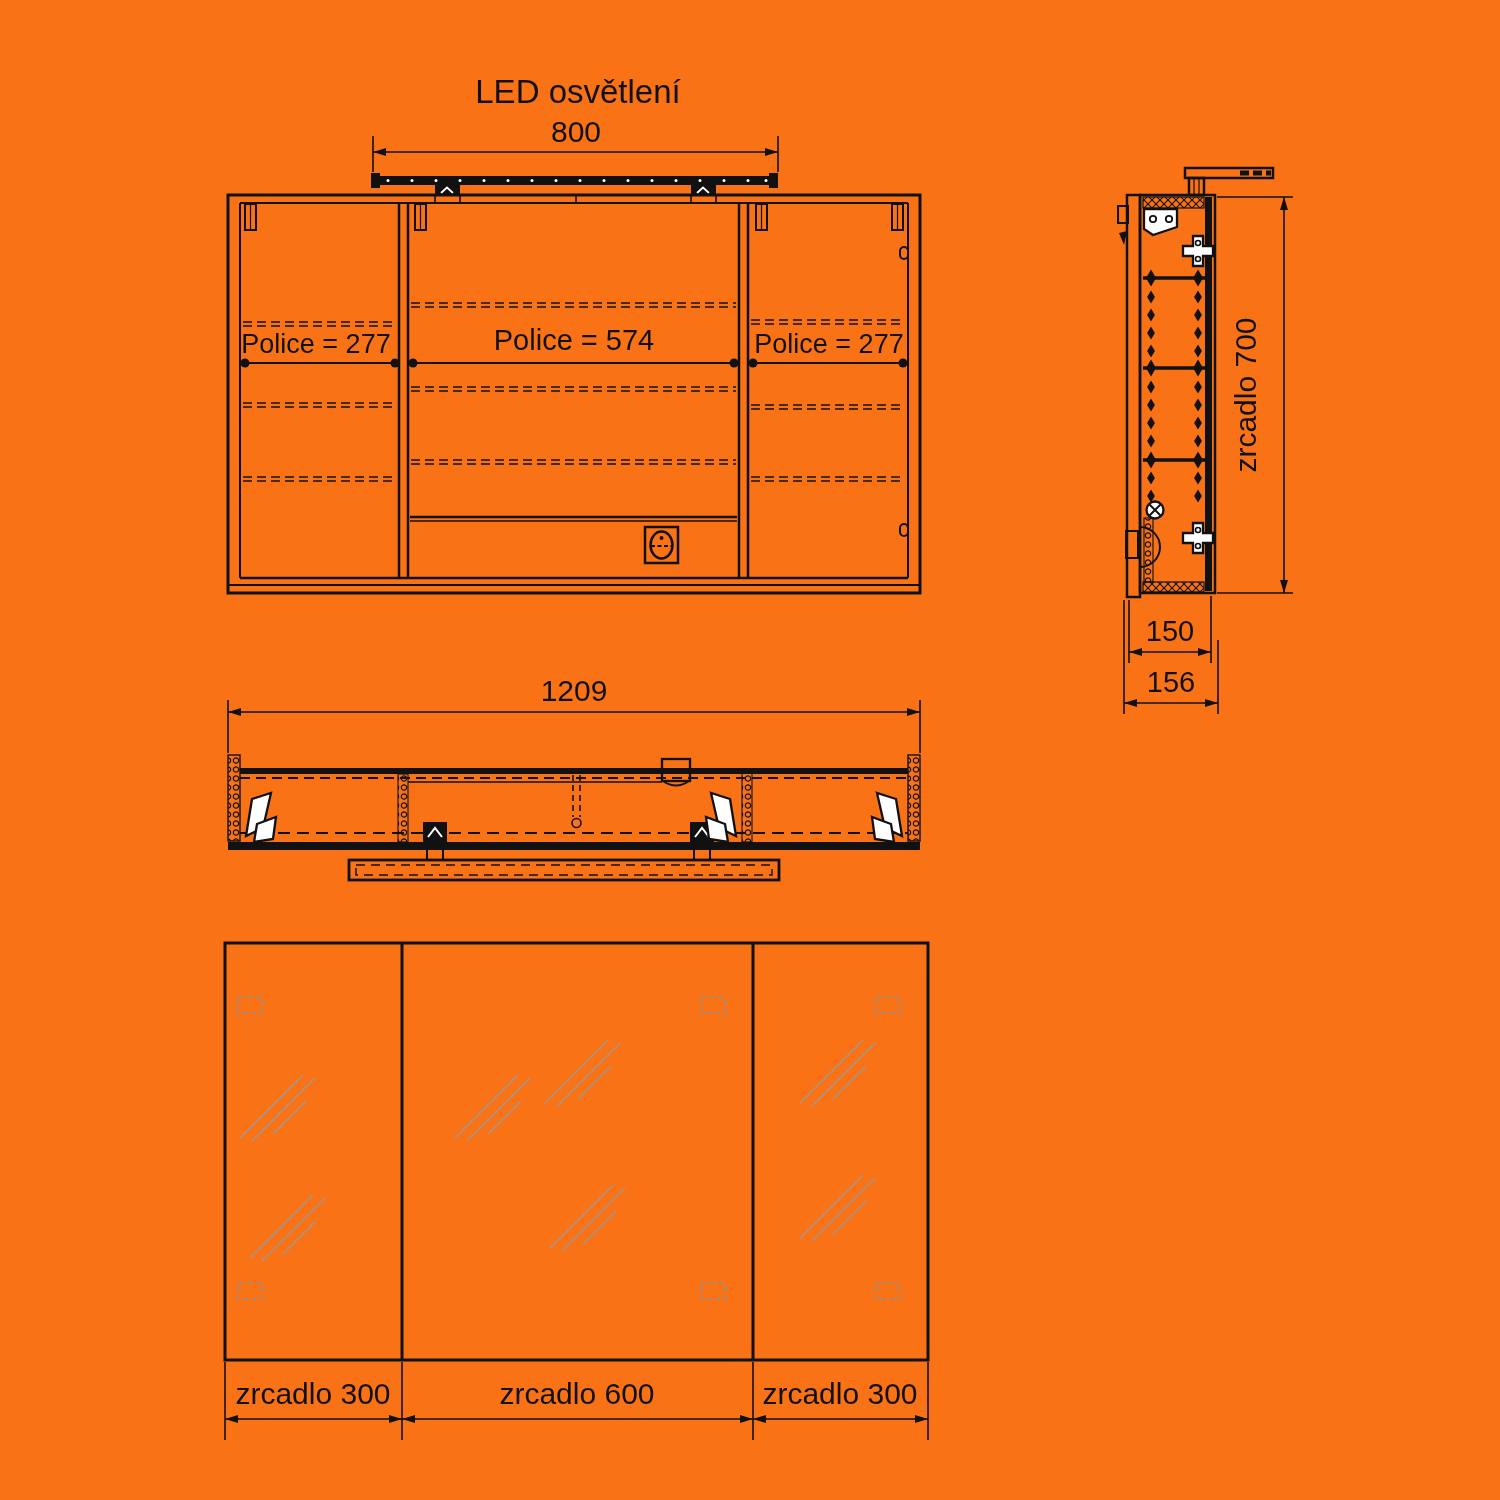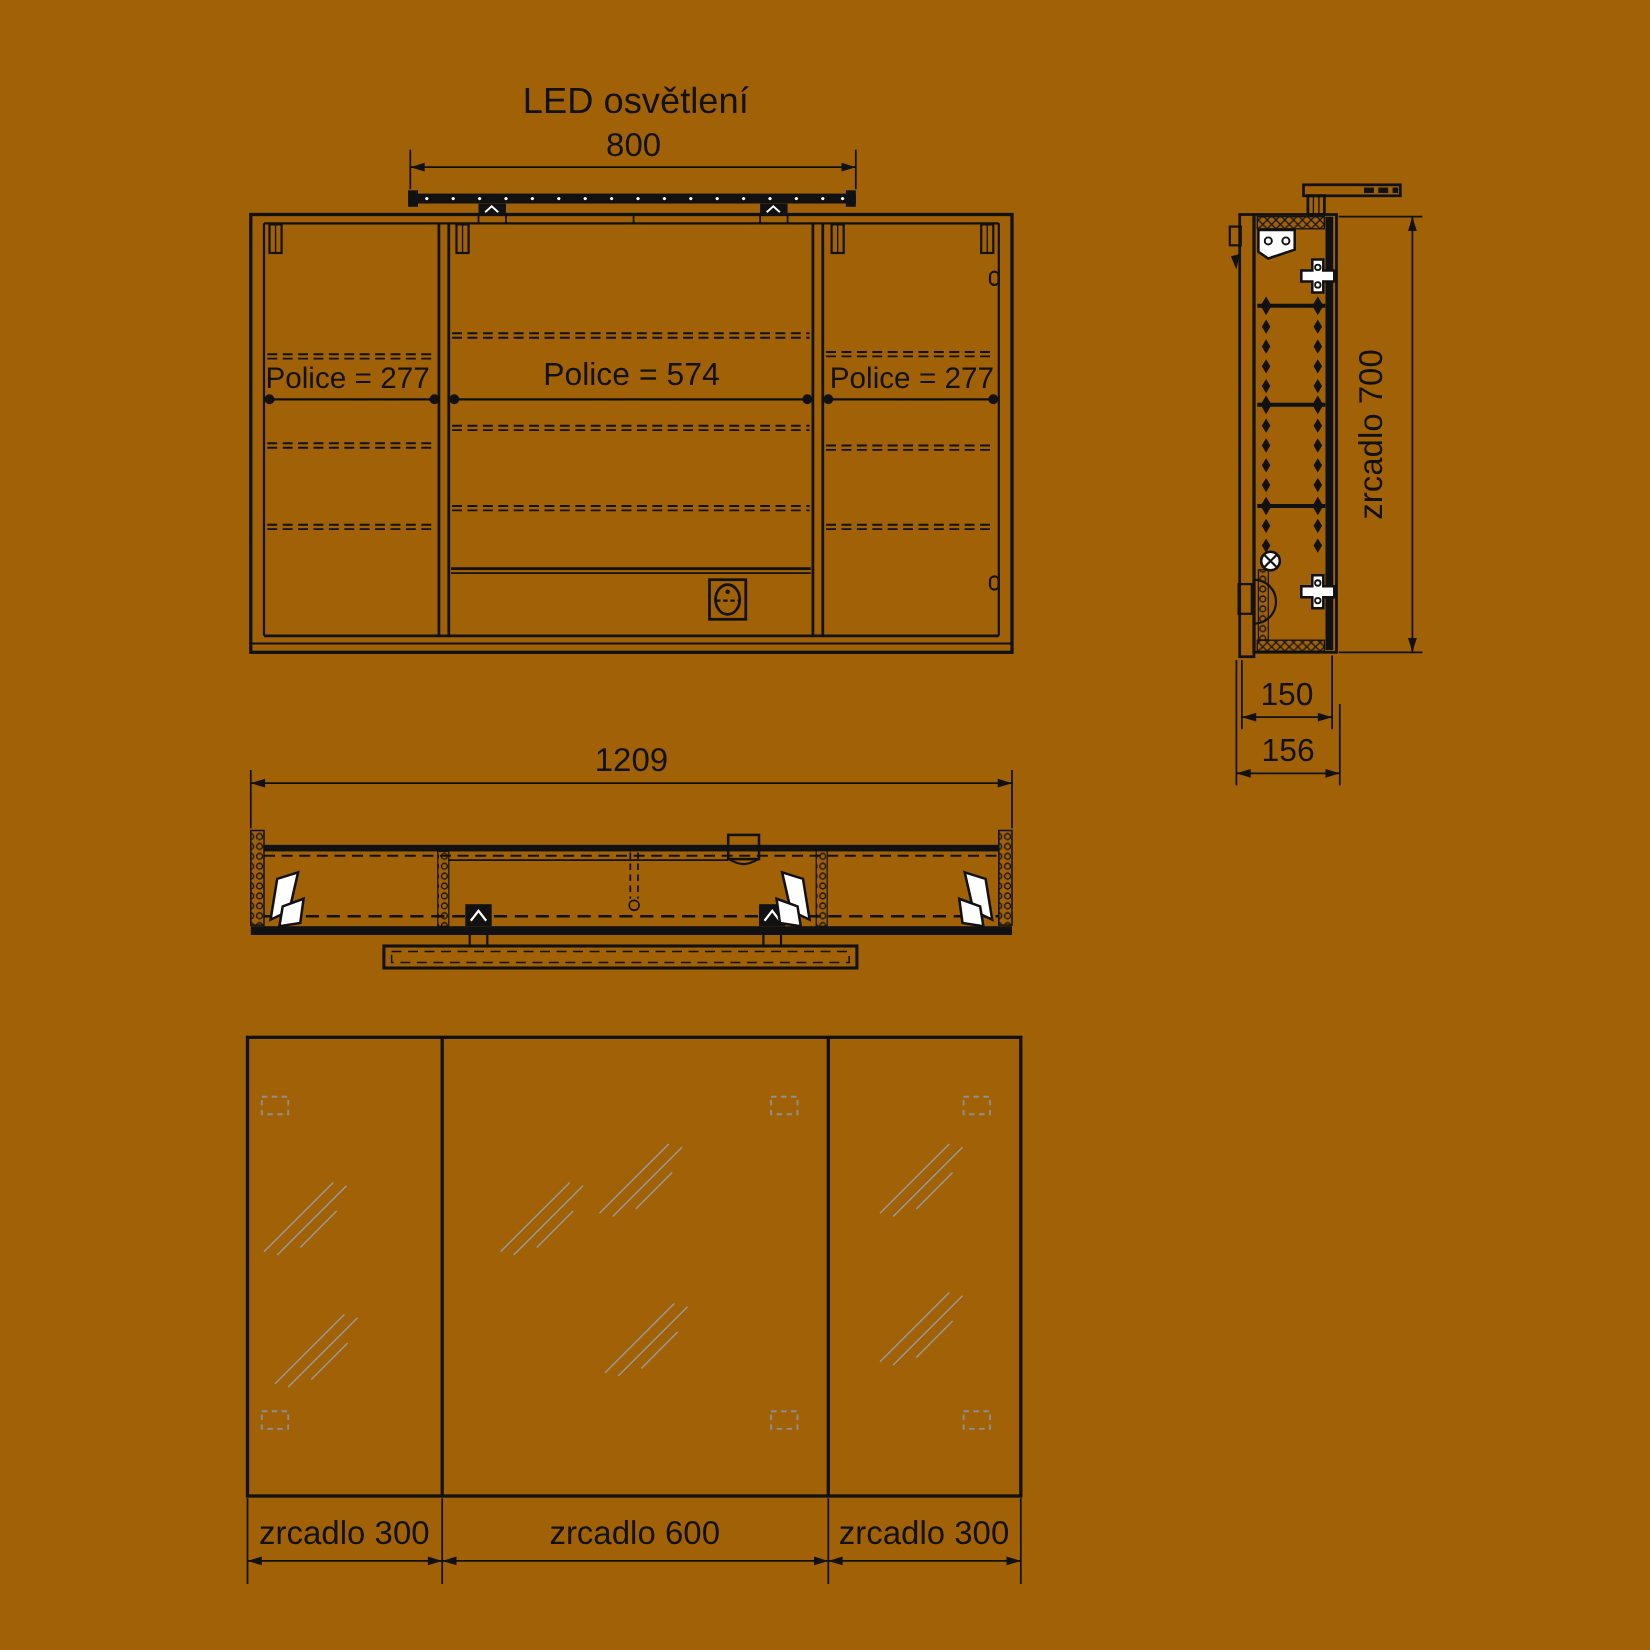--- a/index.html
+++ b/index.html
@@ -1,16 +1,16 @@
 <!DOCTYPE html>
 <html><head>
 <meta charset="utf-8">
 <style>
   html,body{margin:0;padding:0;background:#ffffff;}
-  .page{width:1500px;height:1500px;background:#a16207;position:relative;}
+  .page{width:1500px;height:1500px;background:#f97316;position:relative;}
   svg{display:block;}
   text{font-family:"Liberation Sans",sans-serif;fill:#111;}
   .ln{stroke:#111;fill:none;}
   .s1{stroke-width:1.2;} .s15{stroke-width:1.6;} .s2{stroke-width:2;}
   .s25{stroke-width:2.5;} .s3{stroke-width:3;} .s35{stroke-width:3.6;}
   .fk{fill:#111;stroke:none;}
   .dsh{stroke:#111;fill:none;stroke-width:1.7;stroke-dasharray:9 5;}
   .dim{stroke:#111;fill:none;stroke-width:1.6;}
   .plate{stroke:#8f8f8f;fill:none;stroke-width:1.7;stroke-dasharray:5 4;}
   .shine{stroke:#9a9a9a;stroke-width:1.3;}

